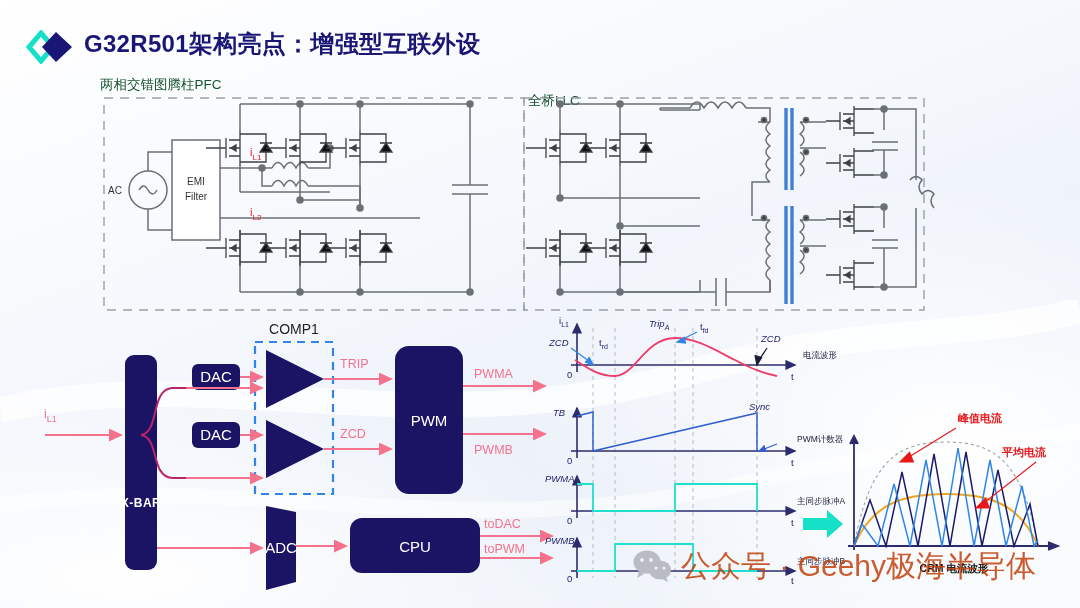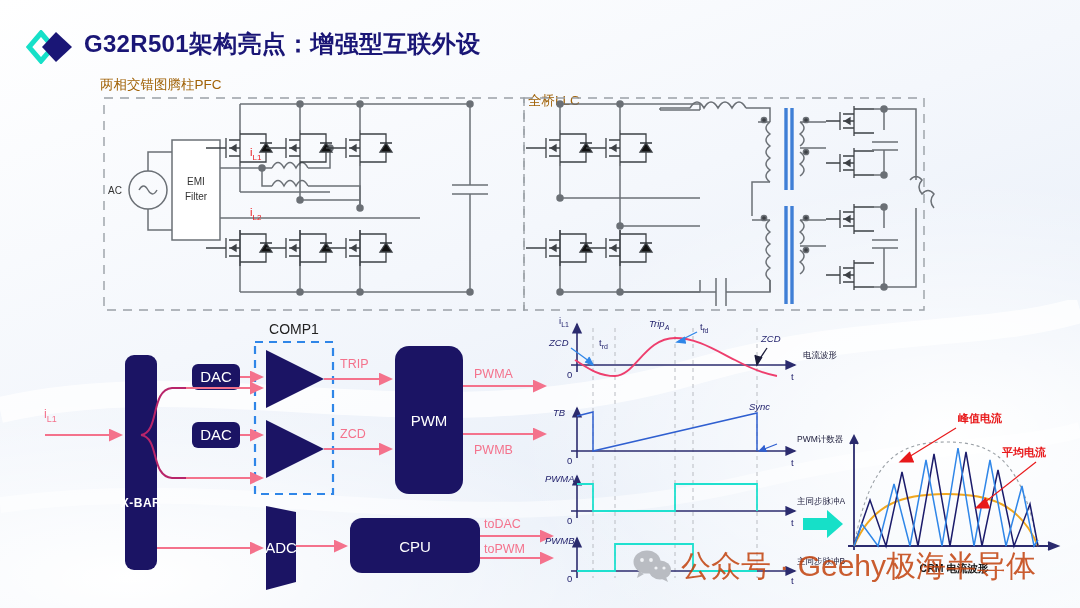--- a/index.html
+++ b/index.html
@@ -14,21 +14,21 @@
   .swoosh{position:absolute;pointer-events:none;}
   
   #header{position:absolute;left:0;top:0;width:992px;height:72px;padding-left:47px;}
   #logo{position:absolute;left:26px;top:30px;width:58px;height:34px;}
   #title{
     position:absolute;left:84px;top:28px;
     font-size:24px;font-weight:bold;color:#1a1676;letter-spacing:.3px;
     white-space:nowrap;
   }
   
-  .sec-label{position:absolute;font-size:13.5px;color:#a16207;white-space:nowrap;}
+  .sec-label{position:absolute;font-size:13.5px;color:#14532d;white-space:nowrap;}
   #pfc-label{left:100px;top:76px;}
   #llc-label{left:528px;top:92px;}
   
   #circuit,#blocks,#waves,#crm{position:absolute;}
   #circuit{left:0;top:90px;width:1080px;height:230px;}
   #blocks{left:0;top:310px;width:560px;height:298px;}
   #waves{left:545px;top:310px;width:300px;height:290px;}
   #crm{left:830px;top:400px;width:250px;height:190px;}
   
   #watermark{

